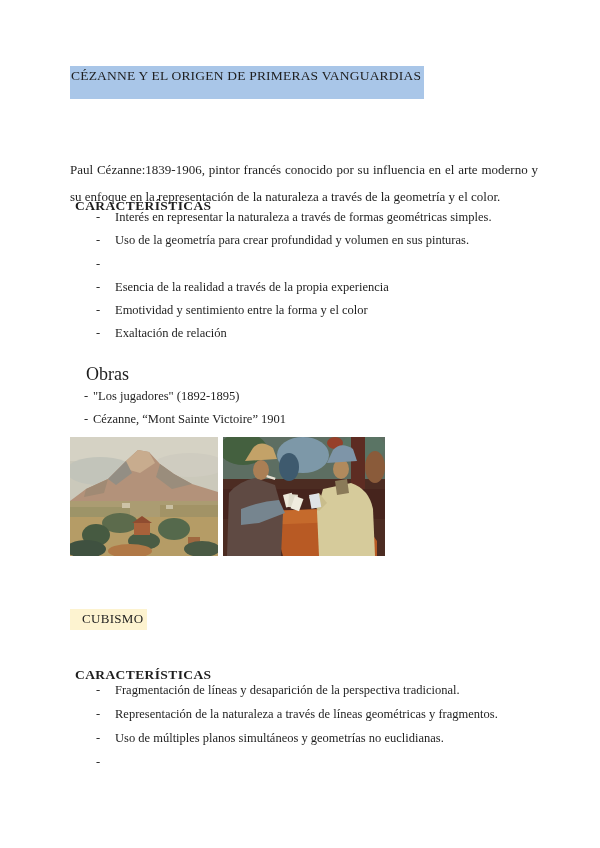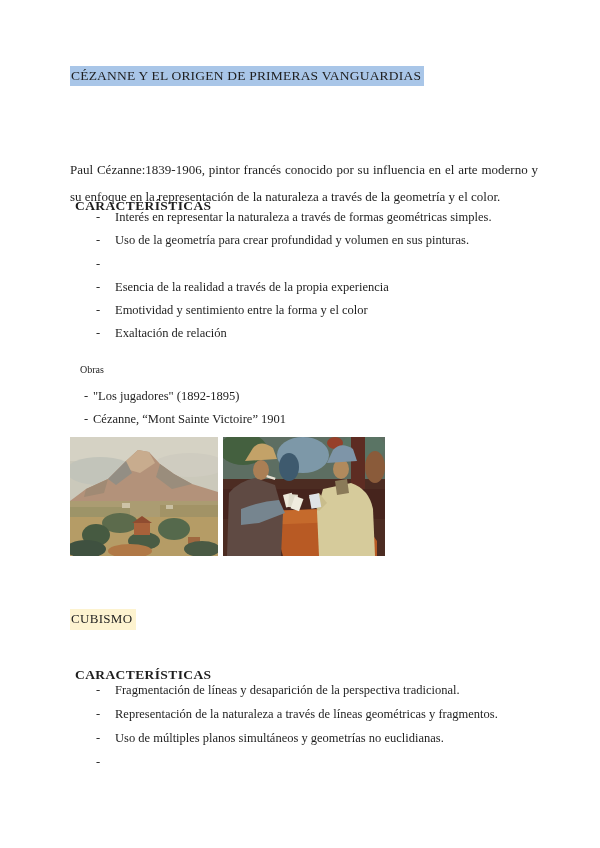--- a/index.html
+++ b/index.html
@@ -13,21 +13,21 @@
     overflow: hidden;
   }
   .doc-title {
     position: absolute;
     left: 70px;
     top: 66px;
     font-size: 13.5px;
     letter-spacing: 0.2px;
   }
   .doc-title .hl {
-    padding: 2px 3px 2px 1px;
+    padding: 2px 3px 15px 1px;
     display: inline-block;
     text-align: right;
   }
   .intro {
     position: absolute;
     left: 70px;
     top: 109px;
     width: 468px;
     font-size: 13px;
     line-height: 27px;
@@ -53,23 +53,23 @@
     font-size: 12.5px;
   }
   ul.bullet-list.first  { top: 206px; }
   ul.bullet-list.second { top: 678px; }
   ul.bullet-list.first  li { line-height: 23.3px; }
   ul.bullet-list.second li { line-height: 24.1px; }
   ul.bullet-list li { display: flex; }
   ul.bullet-list .dash { width: 19px; flex: 0 0 19px; }
   .obras-heading {
     position: absolute;
-    left: 80px;
+    left: 86px;
     top: 364px;
-    font-size: 10px;
+    font-size: 18px;
   }
   ul.obras-list {
     position: absolute;
     left: 84px;
     top: 385px;
     margin: 0;
     padding: 0;
     list-style: none;
     font-size: 12.5px;
   }
@@ -84,21 +84,21 @@
   }
   .painting { display: block; }
   .cubismo-heading {
     position: absolute;
     left: 70px;
     top: 609px;
     font-size: 13px;
     letter-spacing: 0.3px;
   }
   .cubismo-heading .hl {
-    padding: 2px 4px 3px 1px;
+    padding: 2px 4px 3px 12px;
     display: inline-block;
   }
 </style>
 </head>
 <body>
 
 <div class="page">
 
   <div class="doc-title">
     <span class="hl" style="background-color: rgb(169, 198, 232);">CÉZANNE Y EL ORIGEN DE PRIMERAS VANGUARDIAS</span>

